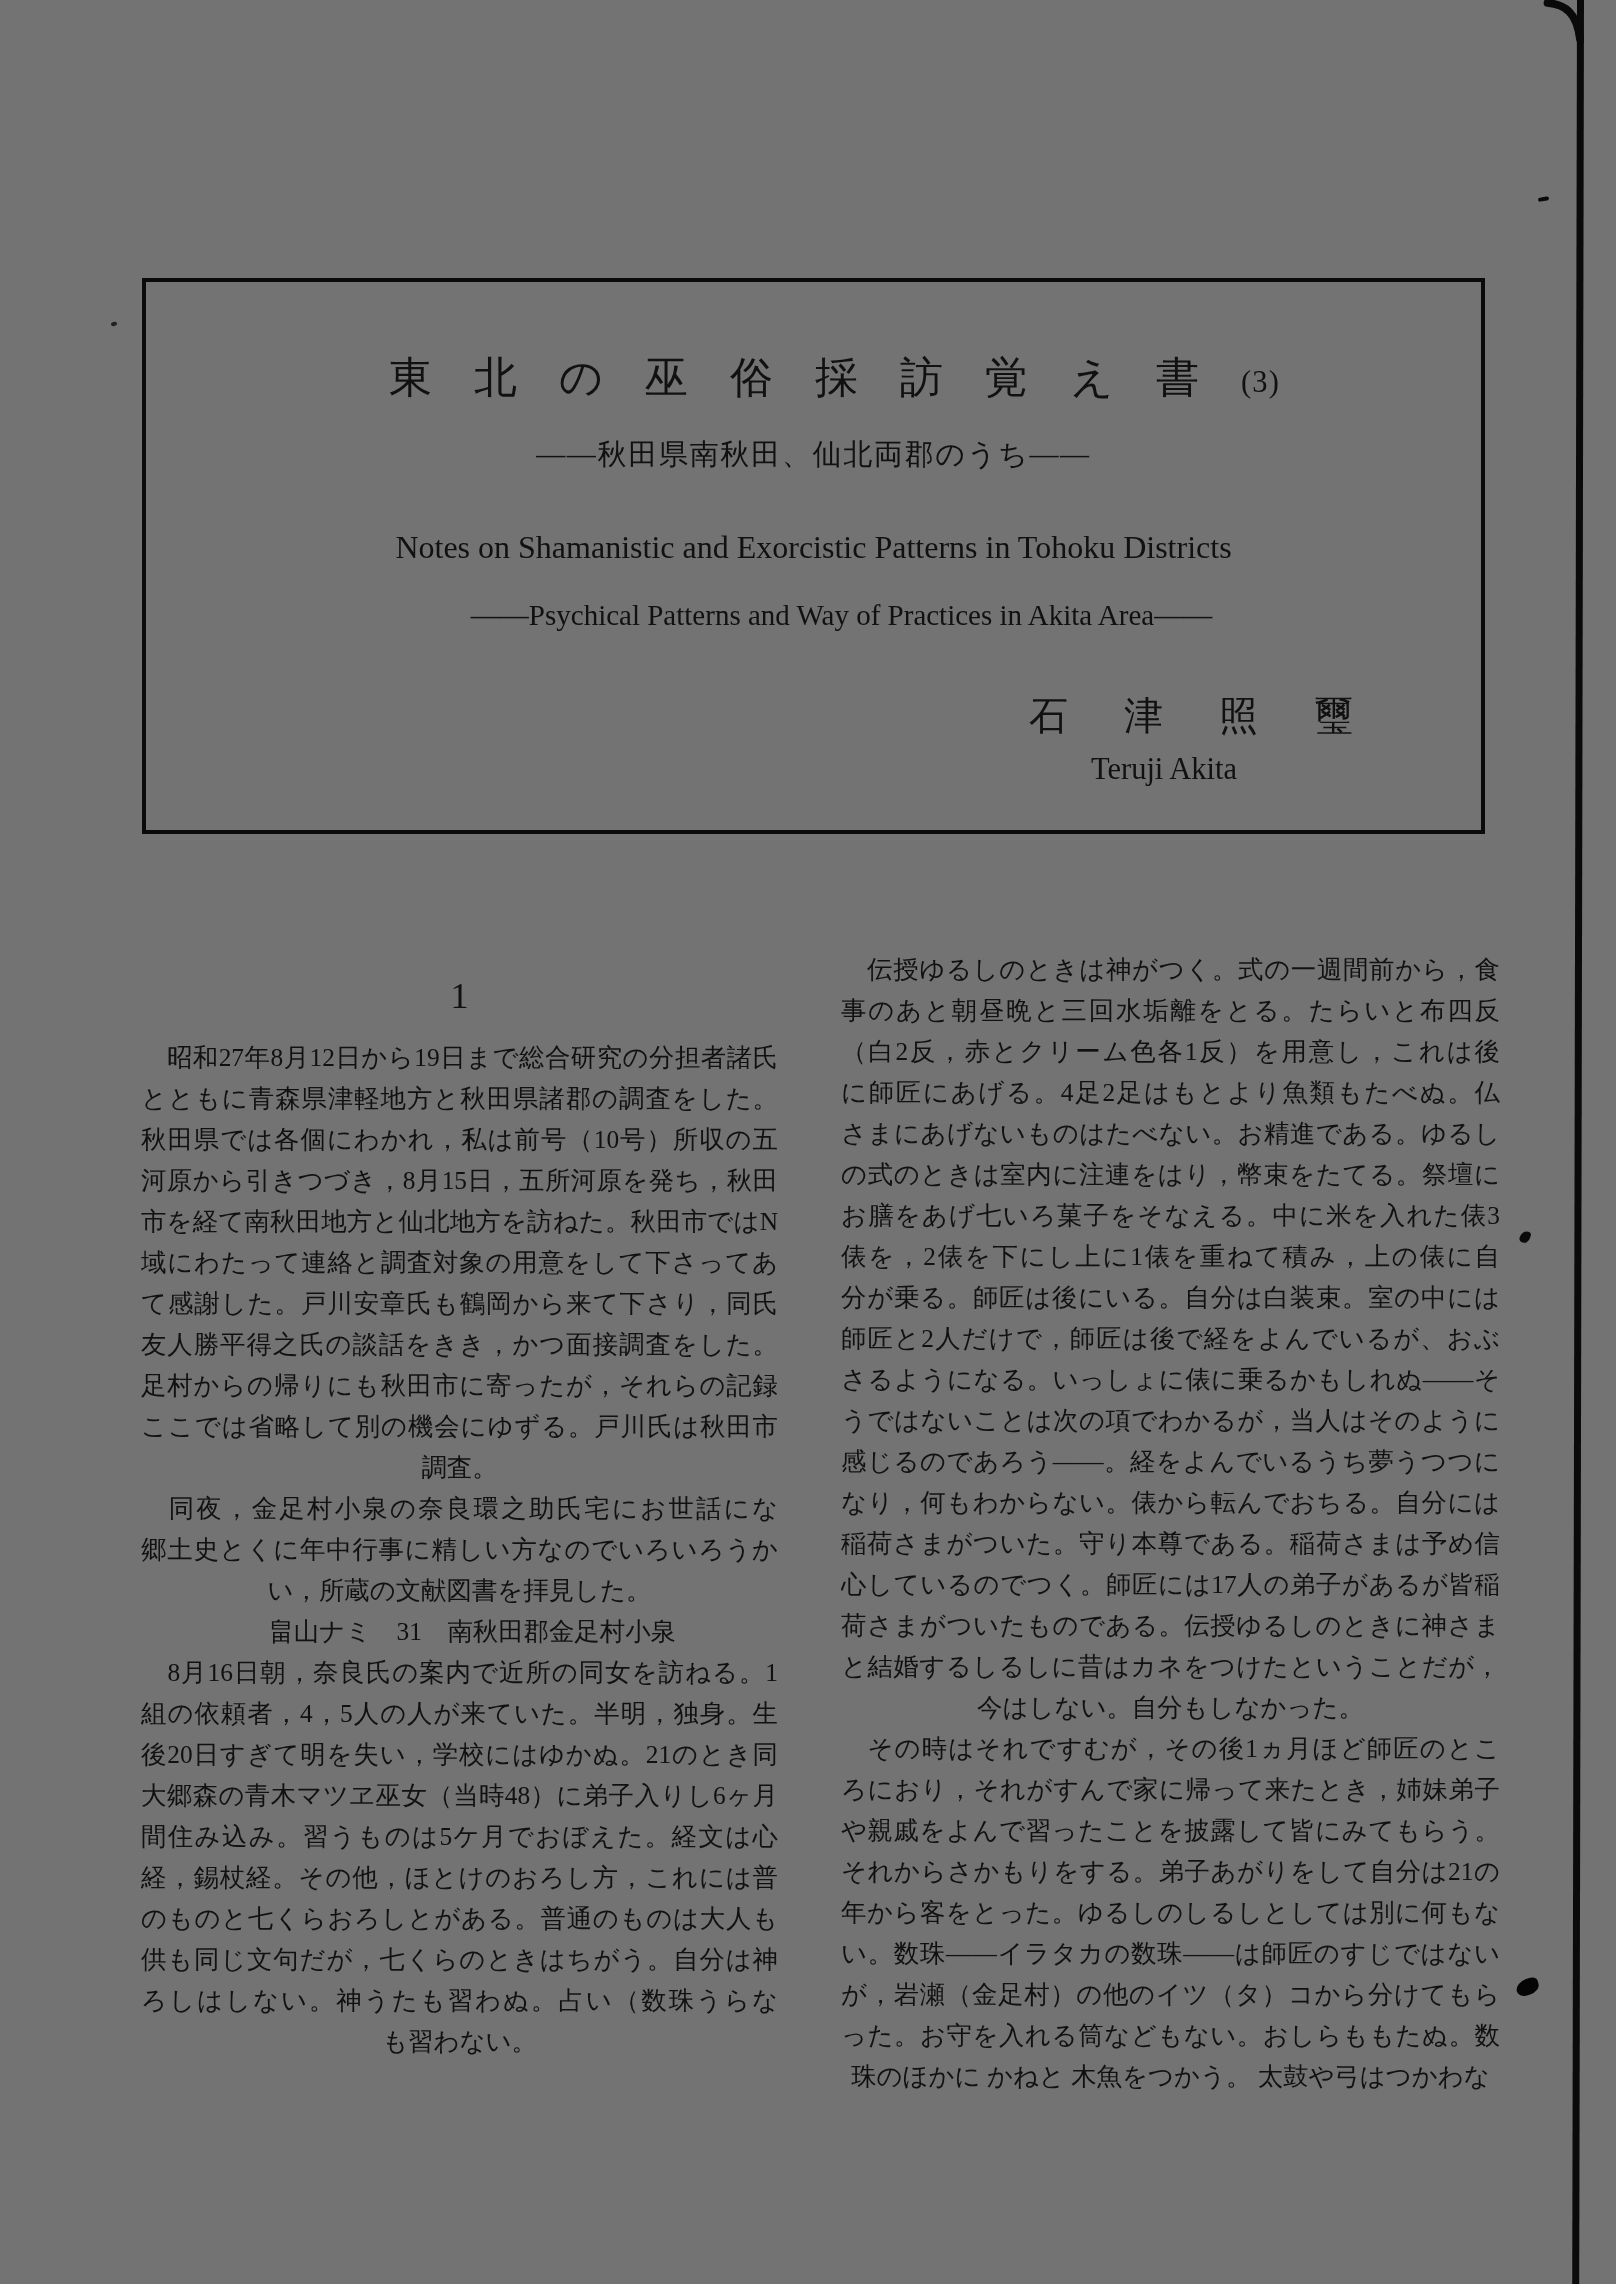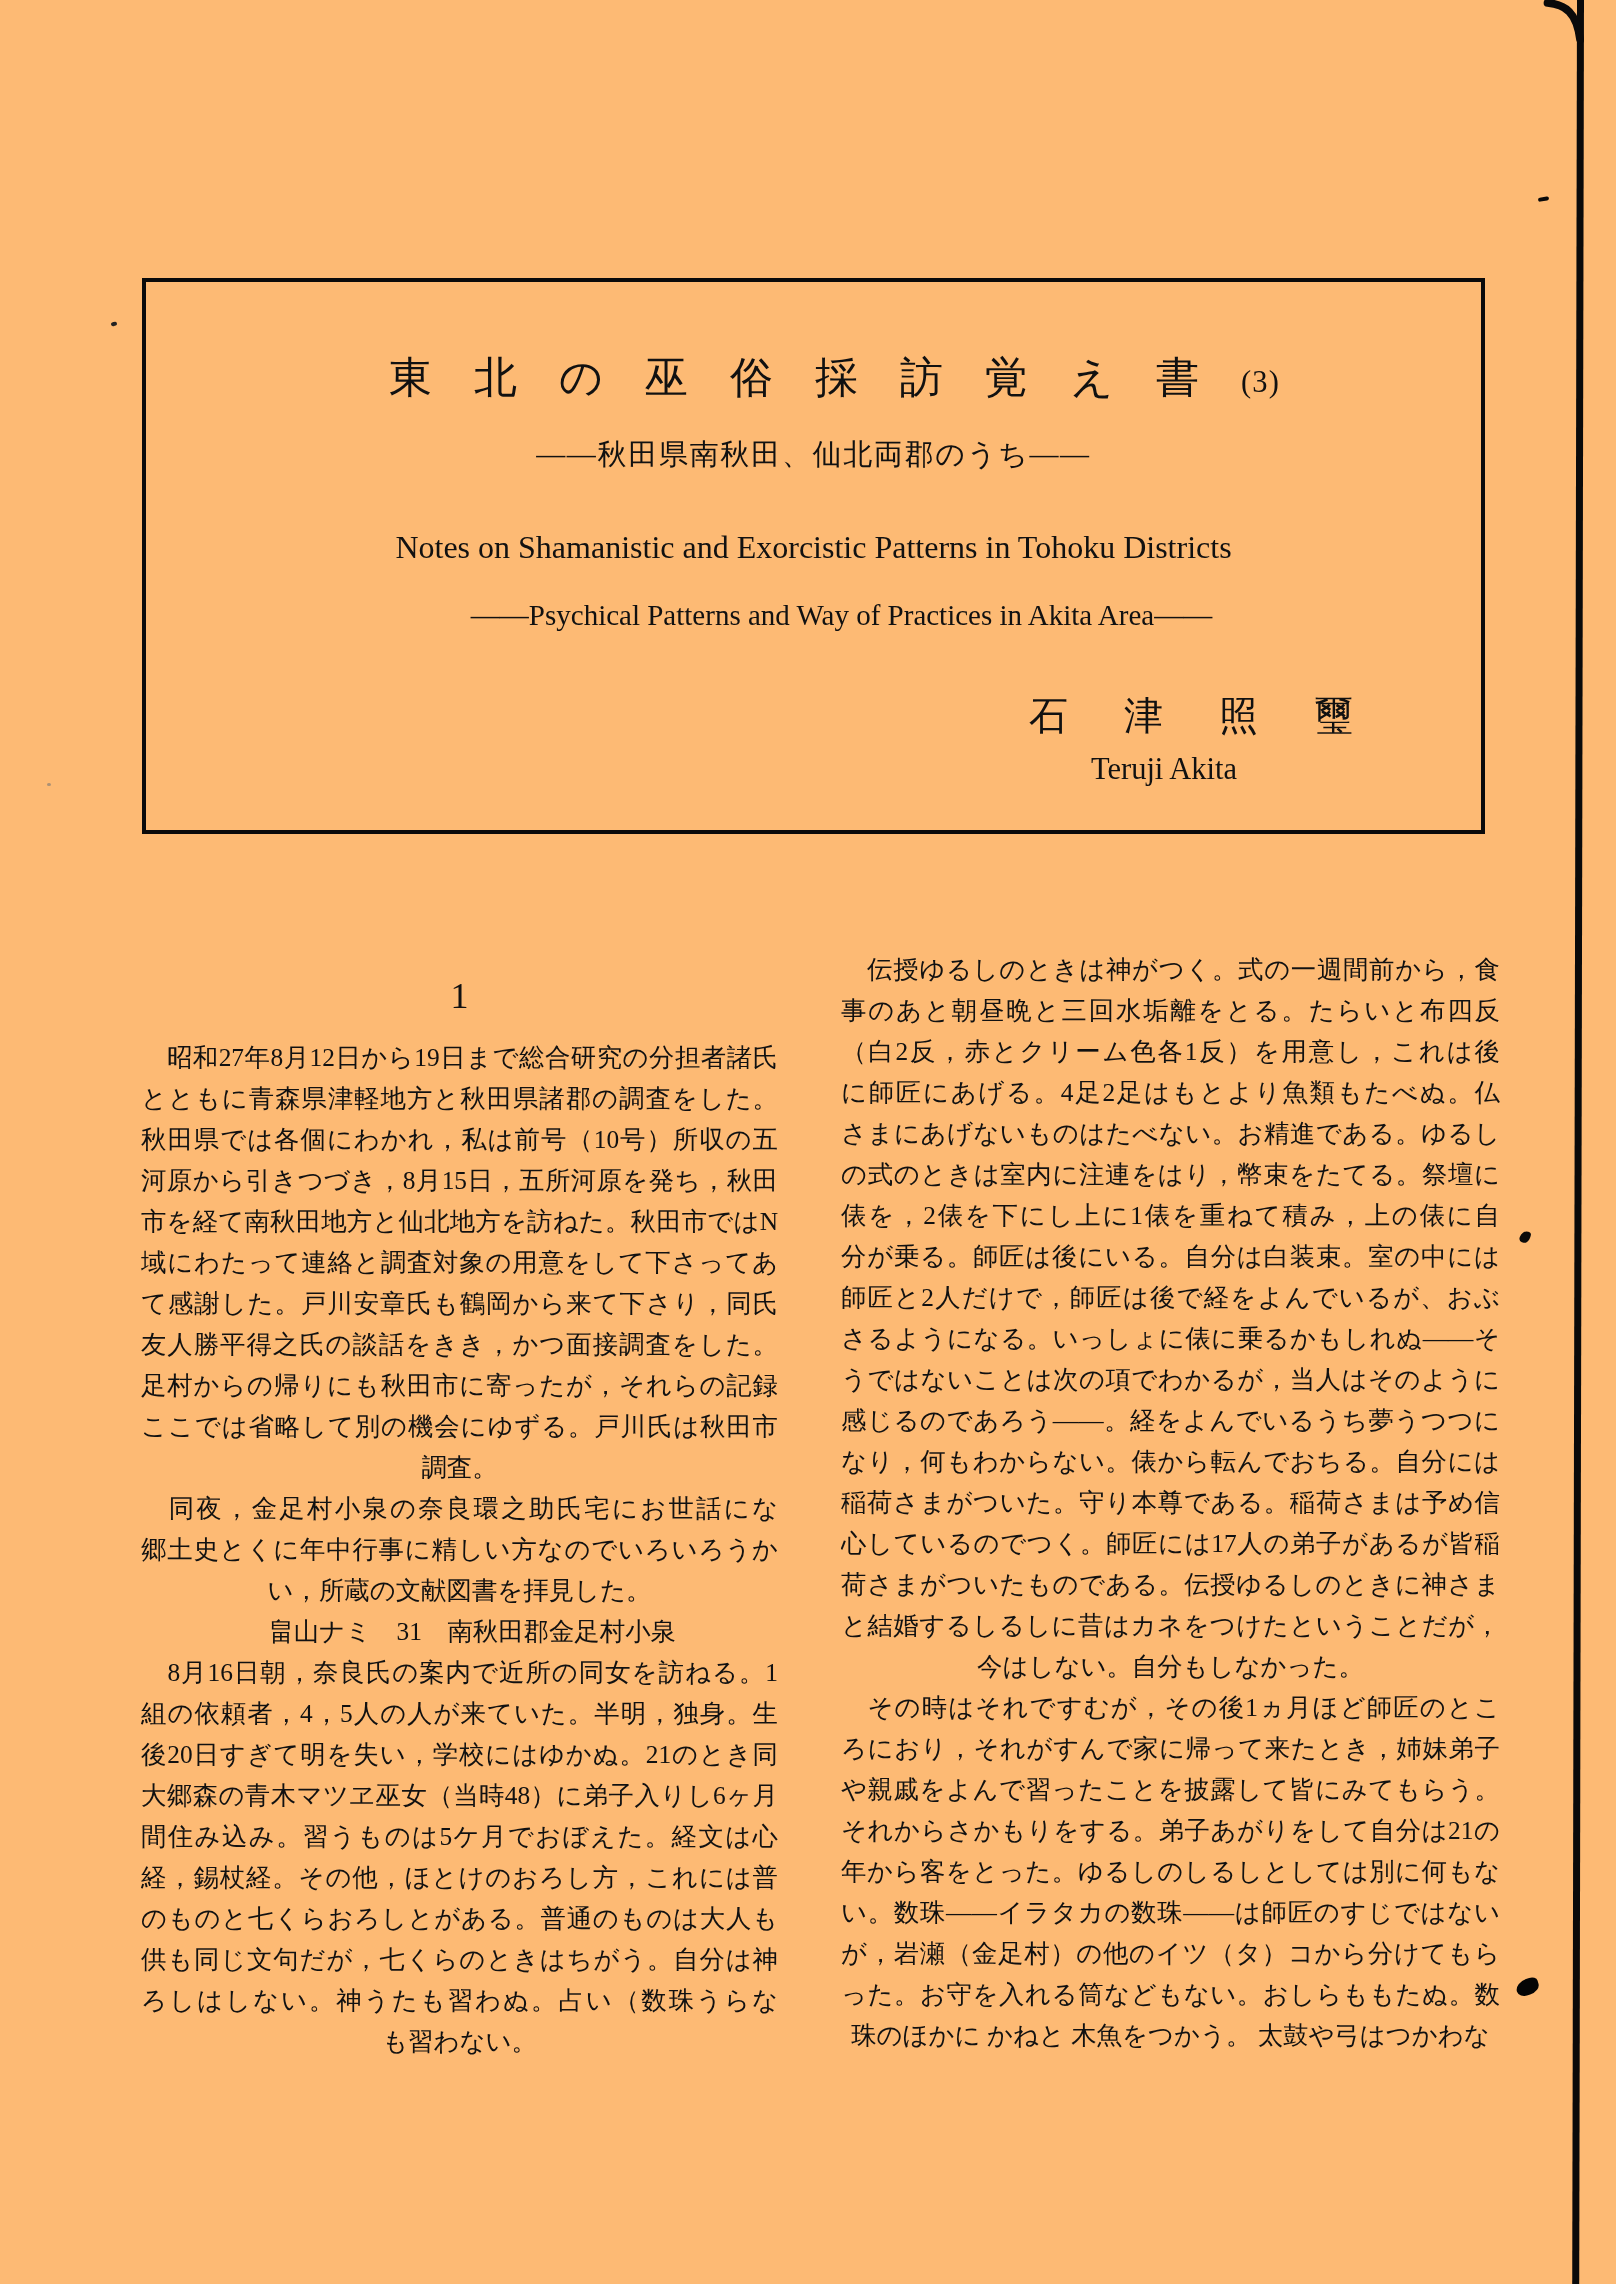--- a/index.html
+++ b/index.html
@@ -1,19 +1,19 @@
 <!DOCTYPE html>
 <html style="font-size:9px"><head>
 <meta charset="utf-8">
 <style>
   html,body{margin:0;padding:0;background:#e8e8e8;}
   .page{
     position:relative;
     width:1616px;height:2284px;
-    background:#fdba74;
+    background:#737373;
     overflow:hidden;
     font-family:"Liberation Serif","DejaVu Serif",serif;
     color:#111;
   }
   
   .scan-line{
     position:absolute;left:1577px;top:0;width:6.8px;height:2284px;
     background:#0a0a0a;transform:rotate(0.12deg);transform-origin:top center;
   }
   .scan-hook{position:absolute;left:1533px;top:0;}
@@ -110,20 +110,21 @@
       <div class="line short">も習わない。</div>
     </div>
 
   <div class="column col-right">
       <div class="line">　伝授ゆるしのときは神がつく。式の一週間前から，食</div>
       <div class="line">事のあと朝昼晩と三回水垢離をとる。たらいと布四反</div>
       <div class="line">（白2反，赤とクリーム色各1反）を用意し，これは後</div>
       <div class="line">に師匠にあげる。4足2足はもとより魚類もたべぬ。仏</div>
       <div class="line">さまにあげないものはたべない。お精進である。ゆるし</div>
       <div class="line">の式のときは室内に注連をはり，幣束をたてる。祭壇に</div>
+      <div class="line">お膳をあげ七いろ菓子をそなえる。中に米を入れた俵3</div>
       <div class="line">俵を，2俵を下にし上に1俵を重ねて積み，上の俵に自</div>
       <div class="line">分が乗る。師匠は後にいる。自分は白装束。室の中には</div>
       <div class="line">師匠と2人だけで，師匠は後で経をよんでいるが、おぶ</div>
       <div class="line">さるようになる。いっしょに俵に乗るかもしれぬ——そ</div>
       <div class="line">うではないことは次の項でわかるが，当人はそのように</div>
       <div class="line">感じるのであろう——。経をよんでいるうち夢うつつに</div>
       <div class="line">なり，何もわからない。俵から転んでおちる。自分には</div>
       <div class="line">稲荷さまがついた。守り本尊である。稲荷さまは予め信</div>
       <div class="line">心しているのでつく。師匠には17人の弟子があるが皆稲</div>
       <div class="line">荷さまがついたものである。伝授ゆるしのときに神さま</div>

